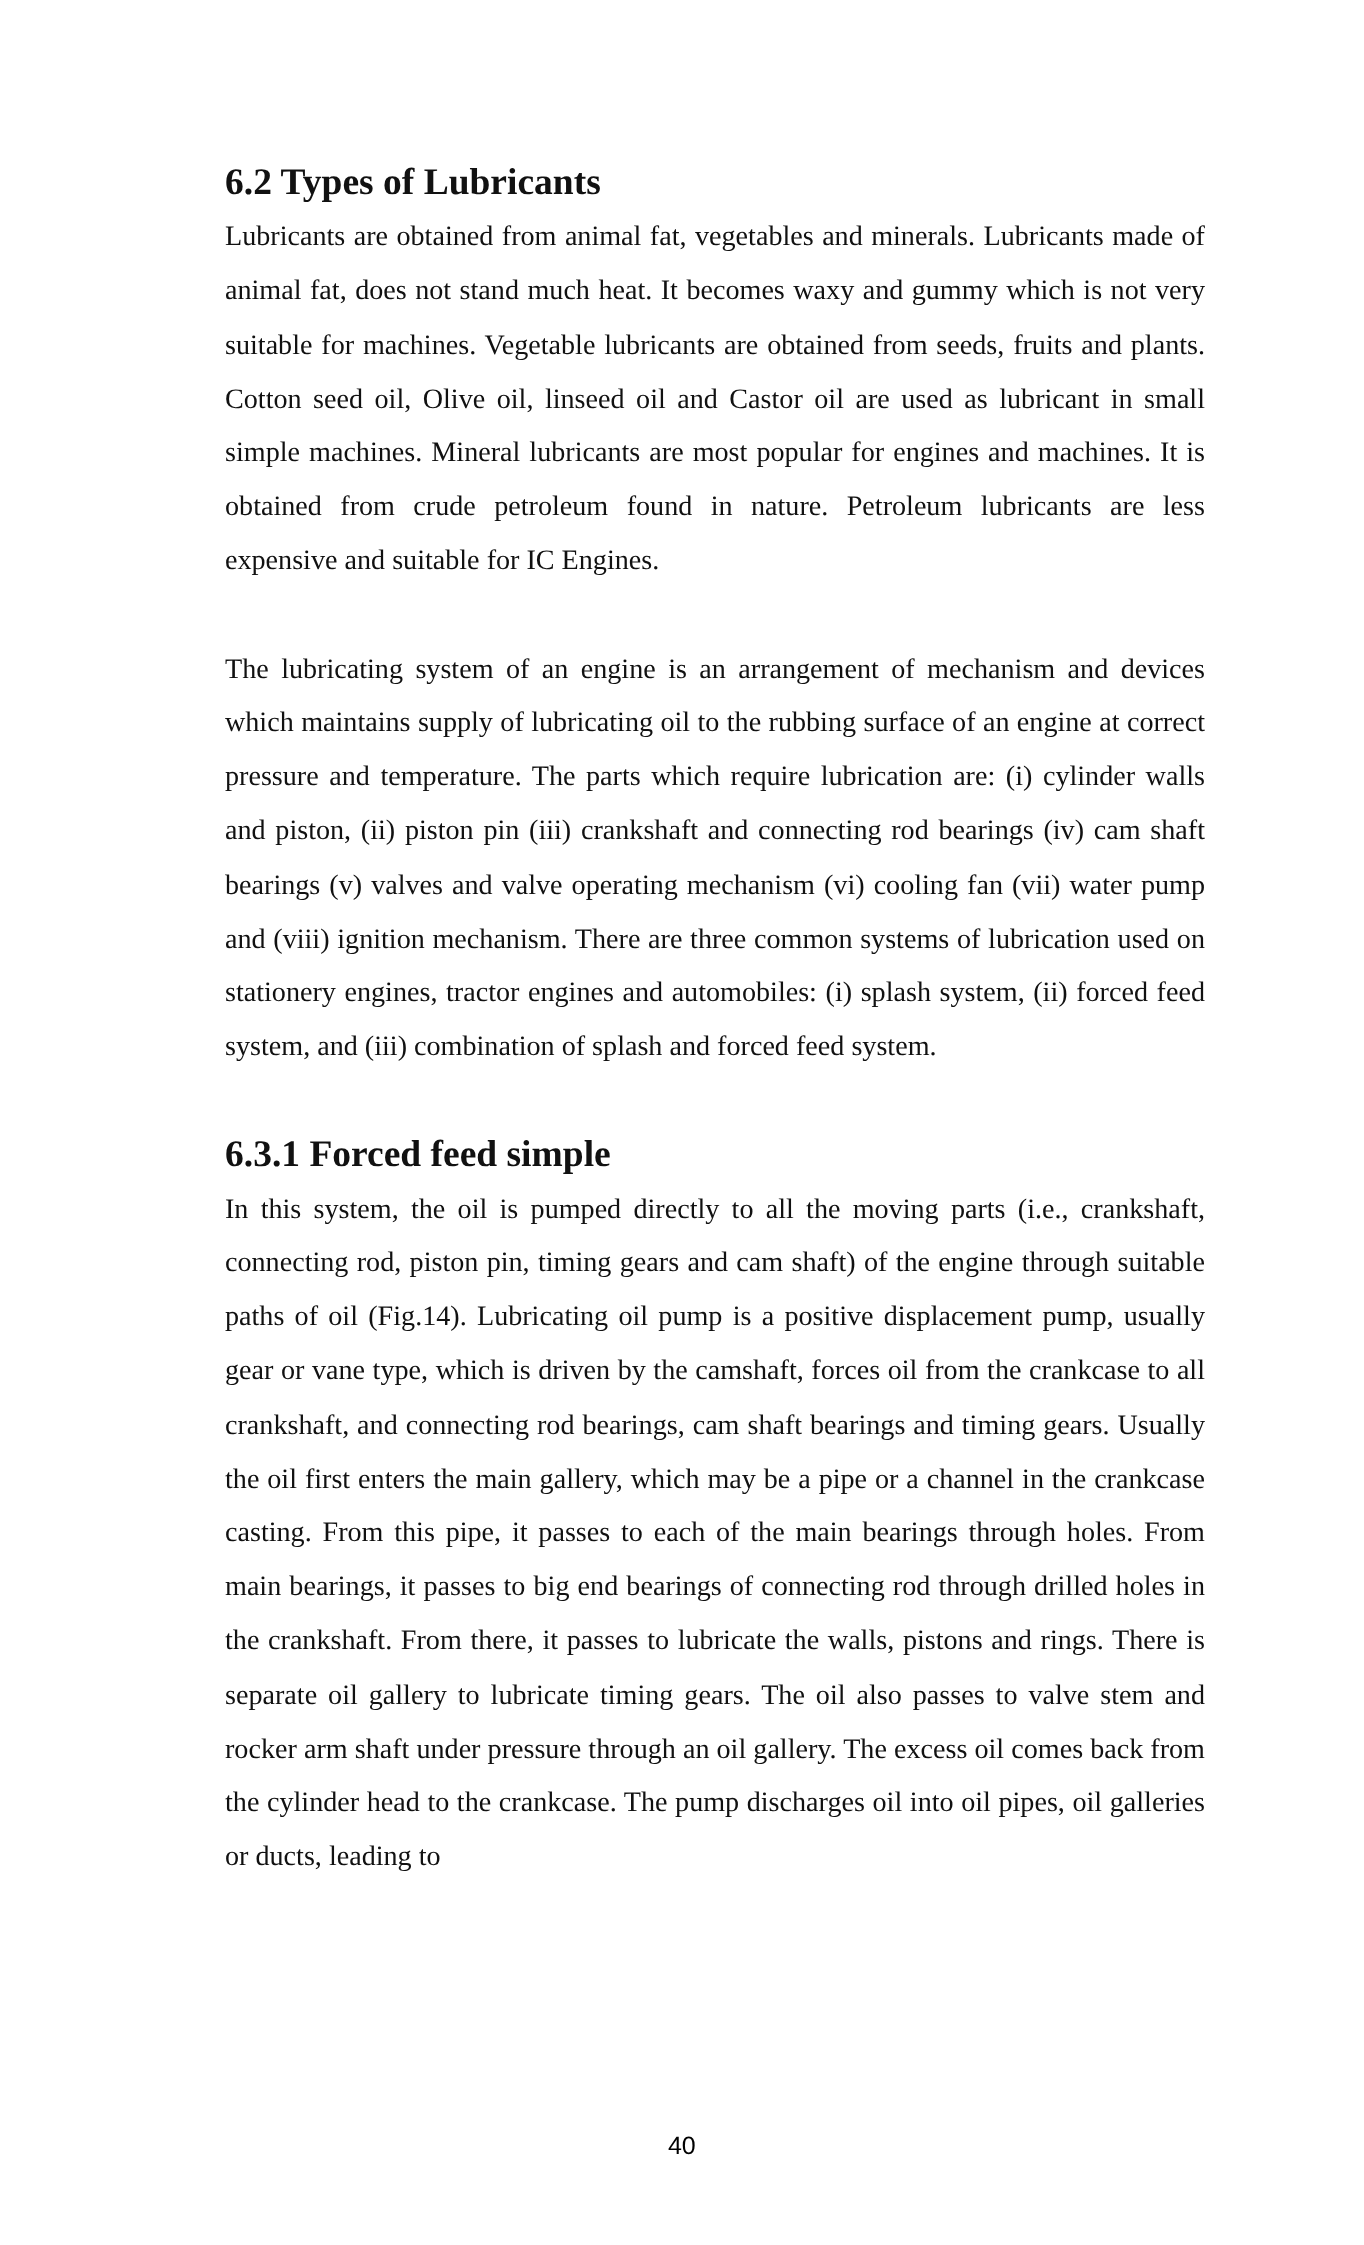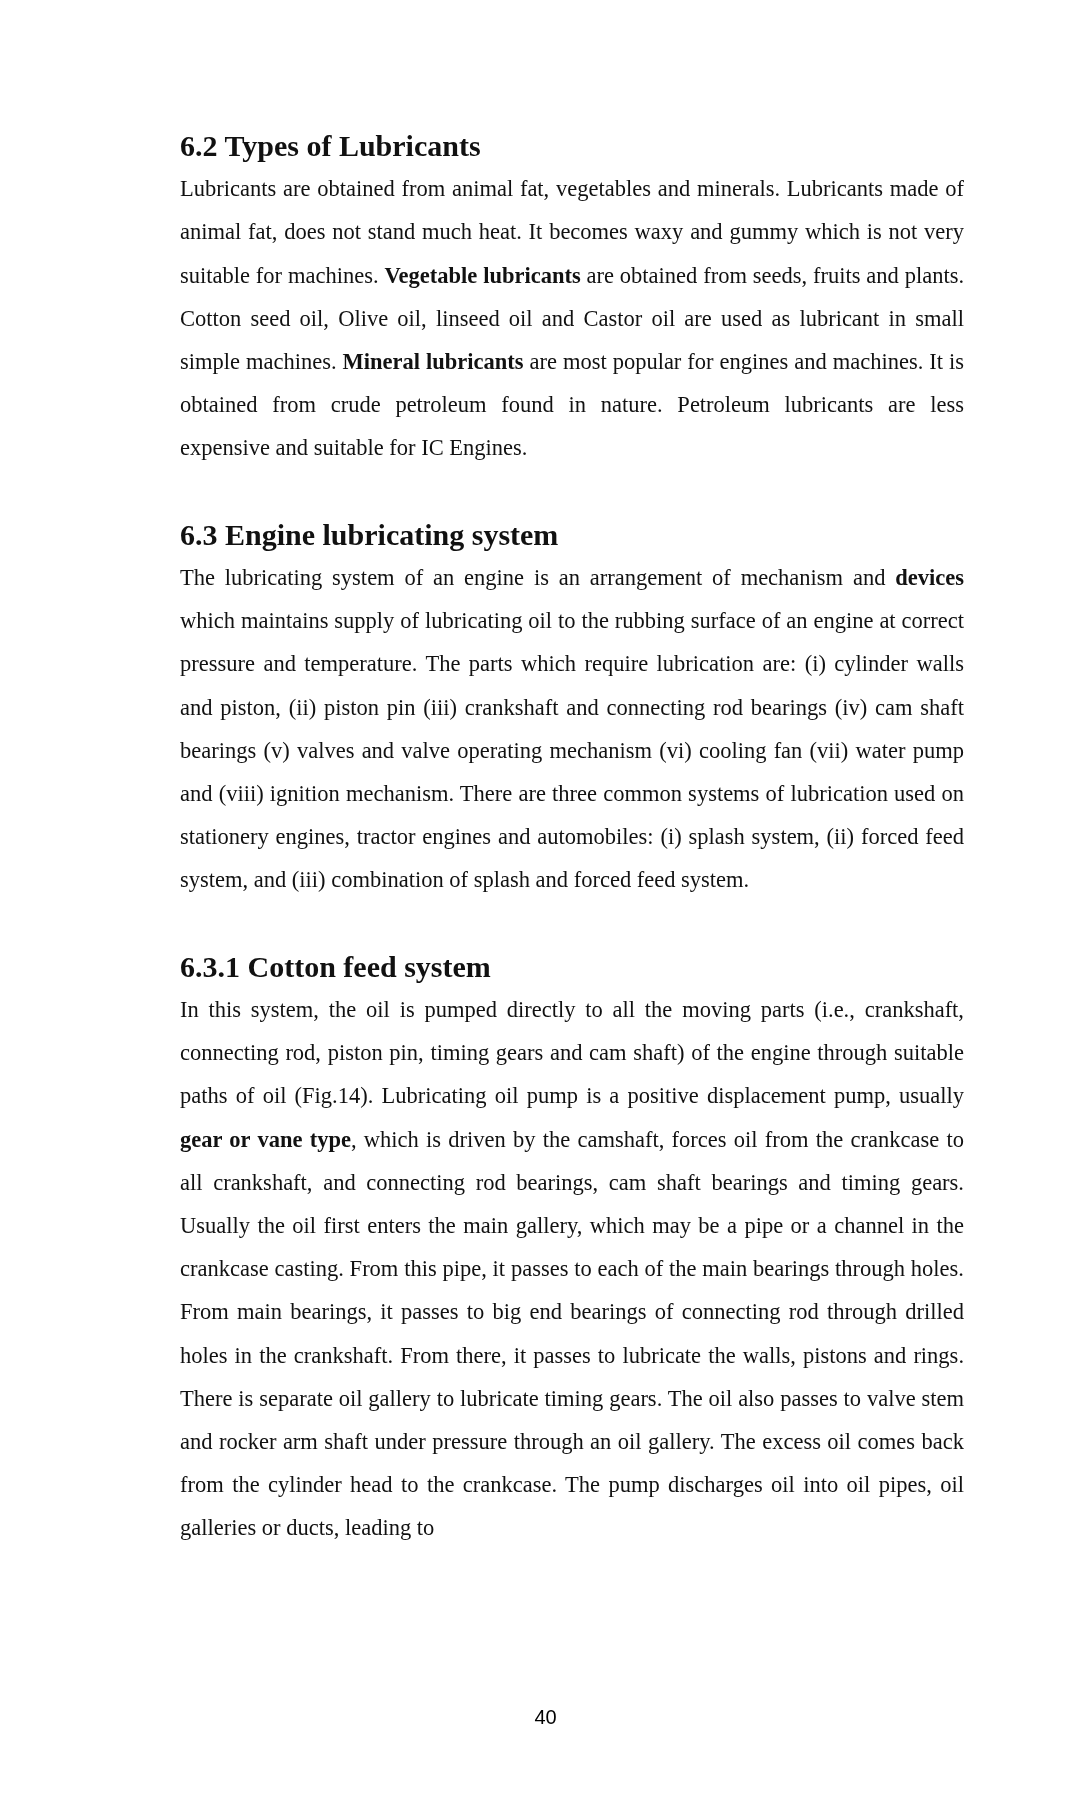--- a/index.html
+++ b/index.html
@@ -5,35 +5,34 @@
     html, body { margin: 0; padding: 0; background: #ffffff; }
     body { width: 1091px; height: 1796px; position: relative; overflow: hidden; }
     .page {
       position: absolute; left: 180px; top: 124px; width: 784px;
       font-family: "Liberation Serif", serif; color: #111111;
       font-size: 22.5px; line-height: 43.2px;
     }
     .heading { font-weight: bold; margin: 0; font-size: 30px; line-height: 43.2px; }
     .para { margin: 0; text-align: justify; }
     .gap { height: 43.2px; }
-    b { font-weight: bold; }
+    b { font-weight: normal; }
     .page-number {
       position: absolute; left: 0; width: 1091px; top: 1706px; text-align: center;
       font-family: Liberation Sans, sans-serif; font-size: 20px; color: #000000;
     }
   </style>
 </head>
 <body>
 
 <div class="page">
   <h2 class="heading">6.2 Types of Lubricants</h2>
   <p class="para"><span>Lubricants are obtained from animal fat, vegetables and minerals. Lubricants made of animal fat, does not stand much heat. It becomes waxy and gummy which is not very suitable for machines. </span><b>Vegetable lubricants</b><span> are obtained from seeds, fruits and plants. Cotton seed oil, Olive oil, linseed oil and Castor oil are used as lubricant in small simple machines. </span><b>Mineral lubricants</b><span> are most popular for engines and machines. It is obtained from crude petroleum found in nature. Petroleum lubricants are less expensive and suitable for IC Engines.</span></p>
   <div class="gap"></div>
 
-  <h2 class="heading">6.3 Engine lubricating system</h2>
   <p class="para"><span>The lubricating system of an engine is an arrangement of mechanism and </span><b>devices</b><span> which maintains supply of lubricating oil to the rubbing surface of an engine at correct pressure and temperature. The parts which require lubrication are: (i) cylinder walls and piston, (ii) piston pin (iii) crankshaft and connecting rod bearings (iv) cam shaft bearings (v) valves and valve operating mechanism (vi) cooling fan (vii) water pump and (viii) ignition mechanism. There are three common systems of lubrication used on stationery engines, tractor engines and automobiles: (i) splash system, (ii) forced feed system, and (iii) combination of splash and forced feed system.</span></p>
   <div class="gap"></div>
 
-  <h2 class="heading">6.3.1 Cotton feed system</h2>
+  <h2 class="heading">6.3.1 Forced feed simple</h2>
   <p class="para"><span>In this system, the oil is pumped directly to all the moving parts (i.e., crankshaft, connecting rod, piston pin, timing gears and cam shaft) of the engine through suitable paths of oil (Fig.14). Lubricating oil pump is a positive displacement pump, usually </span><b>gear or vane type</b><span>, which is driven by the camshaft, forces oil from the crankcase to all crankshaft, and connecting rod bearings, cam shaft bearings and timing gears. Usually the oil first enters the main gallery, which may be a pipe or a channel in the crankcase casting. From this pipe, it passes to each of the main bearings through holes. From main bearings, it passes to big end bearings of connecting rod through drilled holes in the crankshaft. From there, it passes to lubricate the walls, pistons and rings. There is separate oil gallery to lubricate timing gears. The oil also passes to valve stem and rocker arm shaft under pressure through an oil gallery. The excess oil comes back from the cylinder head to the crankcase. The pump discharges oil into oil pipes, oil galleries or ducts, leading to</span></p>
 </div>
 
 <div class="page-number">40</div>
 
 </body></html>

